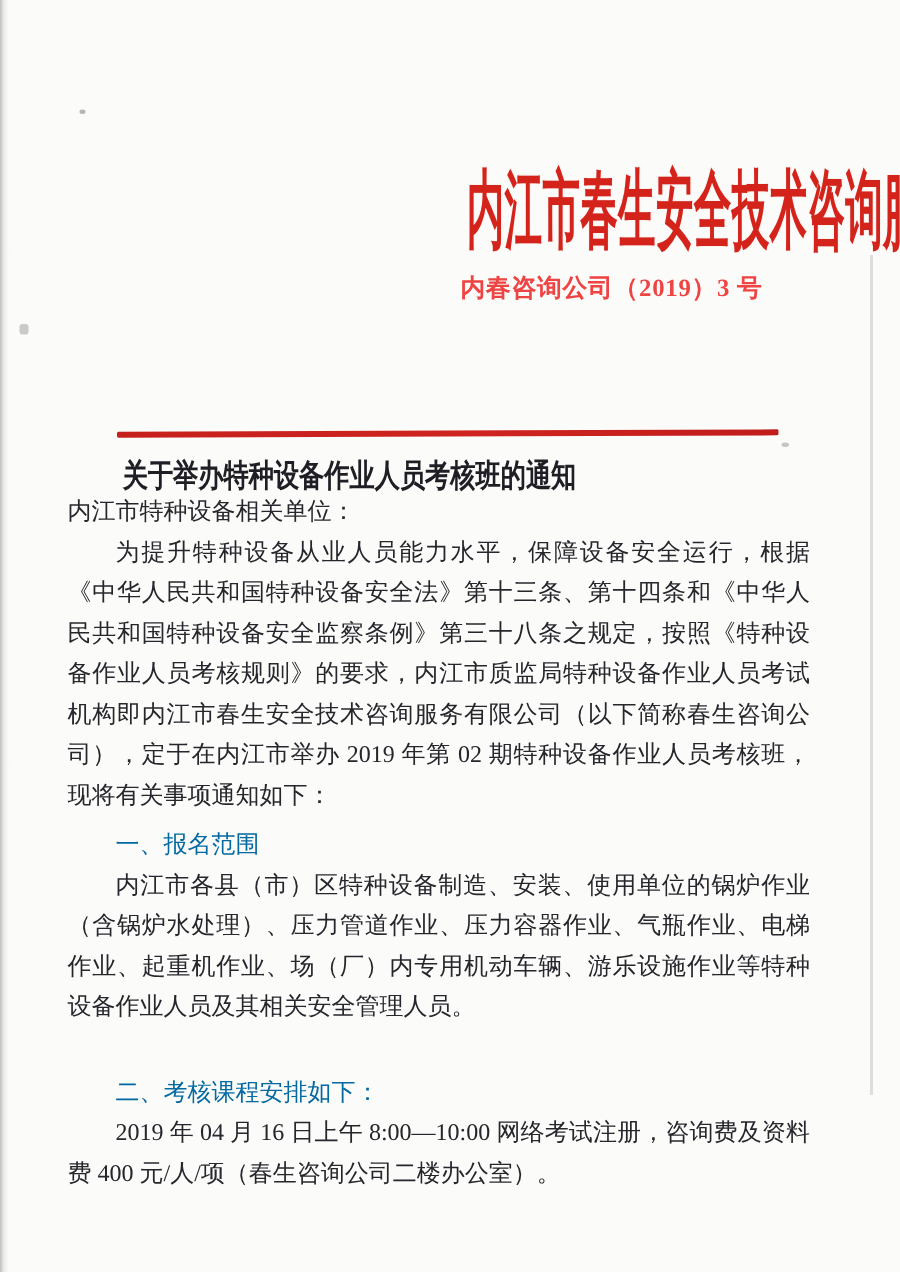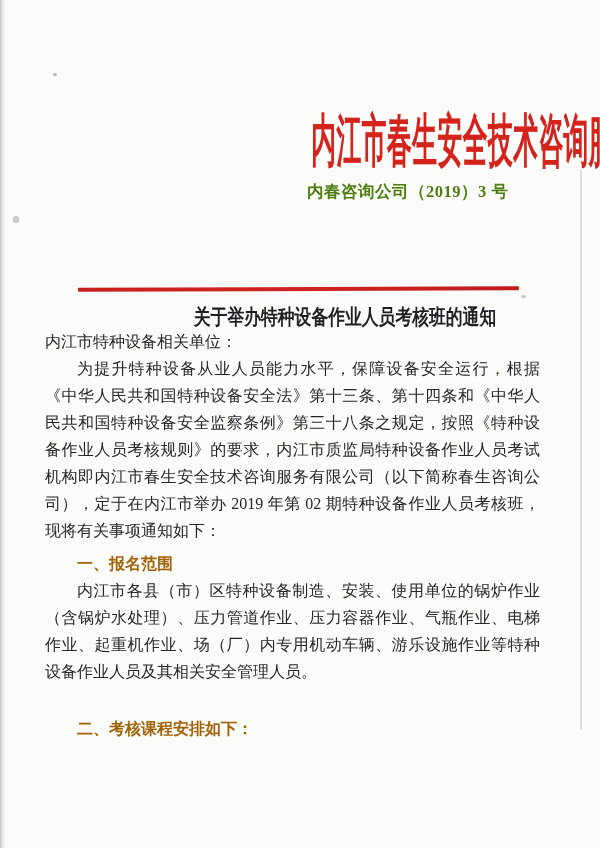--- a/index.html
+++ b/index.html
@@ -47,51 +47,51 @@
     font-size:57px;line-height:1.02;font-weight:700;
     color:var(--letterhead-red);
     transform:scale(0.435,1.0);
     transform-origin:50% 50%;
     letter-spacing:1px;
     text-shadow:0 0 1px rgba(200,30,20,0.35);
   }
   .doc-number{
     position:absolute;left:307px;top:182px;
     font-size:16.5px;font-weight:700;line-height:1.25;
-    color:#4d7c0f;letter-spacing:0.5px;white-space:nowrap;
+    color:#ef4444;letter-spacing:0.5px;white-space:nowrap;
   }
   .red-divider{
     position:absolute;left:78px;top:287px;width:441px;height:4px;
     background:linear-gradient(to right, var(--divider-red) 0%, #cf2420 55%, #c01d1c 100%);
     border-radius:1px;
     transform:rotate(-0.2deg);
   }
   .notice-title{
     position:absolute;top:304px;left:0;width:534px;
-    text-align:right;white-space:nowrap;
+    text-align:left;white-space:nowrap;padding-left:44px;
   }
   .notice-title .inner{
     display:inline-block;
     font-size:21px;line-height:27px;font-weight:700;
     color:#1e1e24;
     transform:scaleX(0.8);
     transform-origin:50% 50%;
   }
   
   .body-text{
     position:absolute;left:45px;top:328px;width:495px;
     font-size:16px;line-height:27px;
     color:var(--text);
     text-align:justify;
     text-justify:inter-ideograph;
   }
   .body-text p{margin:0;}
   .indent{text-indent:2em;}
   .sec-heading{
-    font-weight:700;color:#a16207;text-indent:2em;
+    font-weight:400;color:#0369a1;text-indent:2em;
   }
   .sec-heading.h1{margin-top:6px;}
   .sec-heading.h2{margin-top:30px;}
   .tight-line{
     white-space:nowrap;
     font-size:15px;
     letter-spacing:-0.2px;
   }
 </style>
 </head>
@@ -118,15 +118,16 @@
   </div>
 
   <div class="body-text">
     <p>内江市特种设备相关单位：</p>
     <p class="indent">为提升特种设备从业人员能力水平，保障设备安全运行，根据《中华人民共和国特种设备安全法》第十三条、第十四条和《中华人民共和国特种设备安全监察条例》第三十八条之规定，按照《特种设备作业人员考核规则》的要求，内江市质监局特种设备作业人员考试机构即内江市春生安全技术咨询服务有限公司（以下简称春生咨询公司），定于在内江市举办 2019 年第 02 期特种设备作业人员考核班，现将有关事项通知如下：</p>
 
     <p class="sec-heading h1">一、报名范围</p>
     <p class="indent">内江市各县（市）区特种设备制造、安装、使用单位的锅炉作业（含锅炉水处理）、压力管道作业、压力容器作业、气瓶作业、电梯作业、起重机作业、场（厂）内专用机动车辆、游乐设施作业等特种设备作业人员及其相关安全管理人员。</p>
 
     <p class="sec-heading h2">二、考核课程安排如下：</p>
+    <p class="indent">2019 年 04 月 16 日上午 8:00—10:00 网络考试注册，咨询费及资料费 400 元/人/项（春生咨询公司二楼办公室）。</p>
   </div>
 
 </div>
 
 </body></html>

